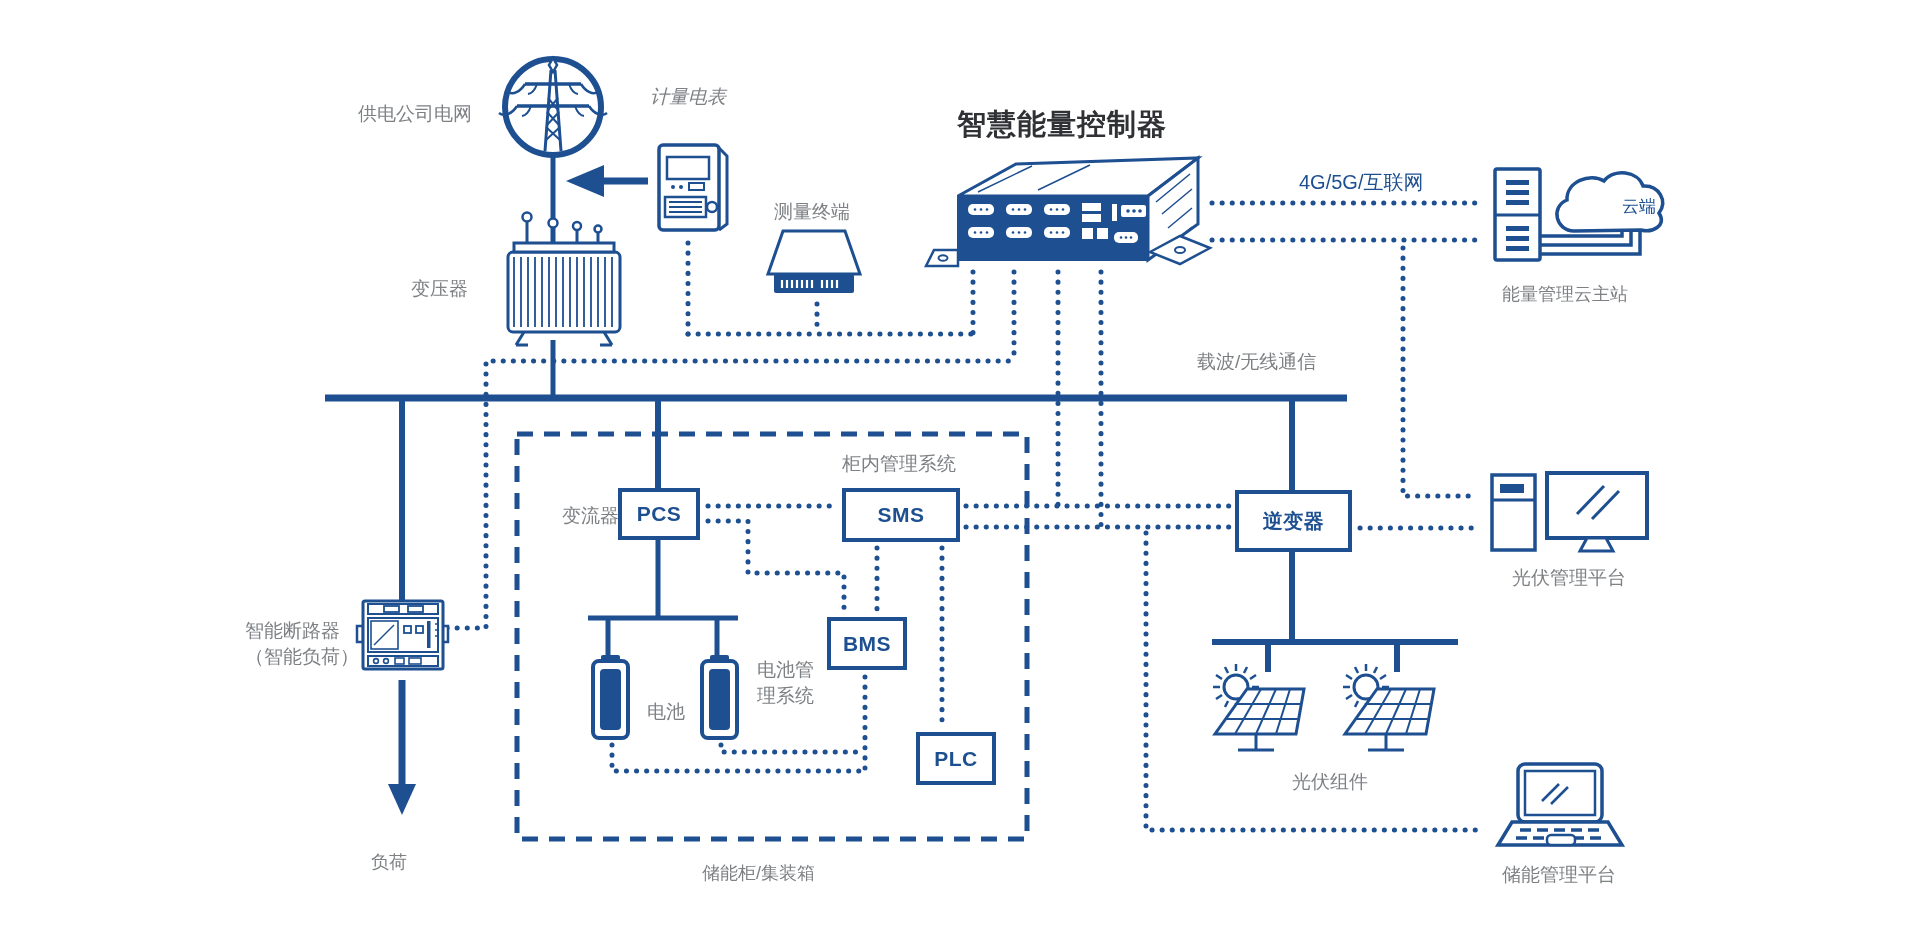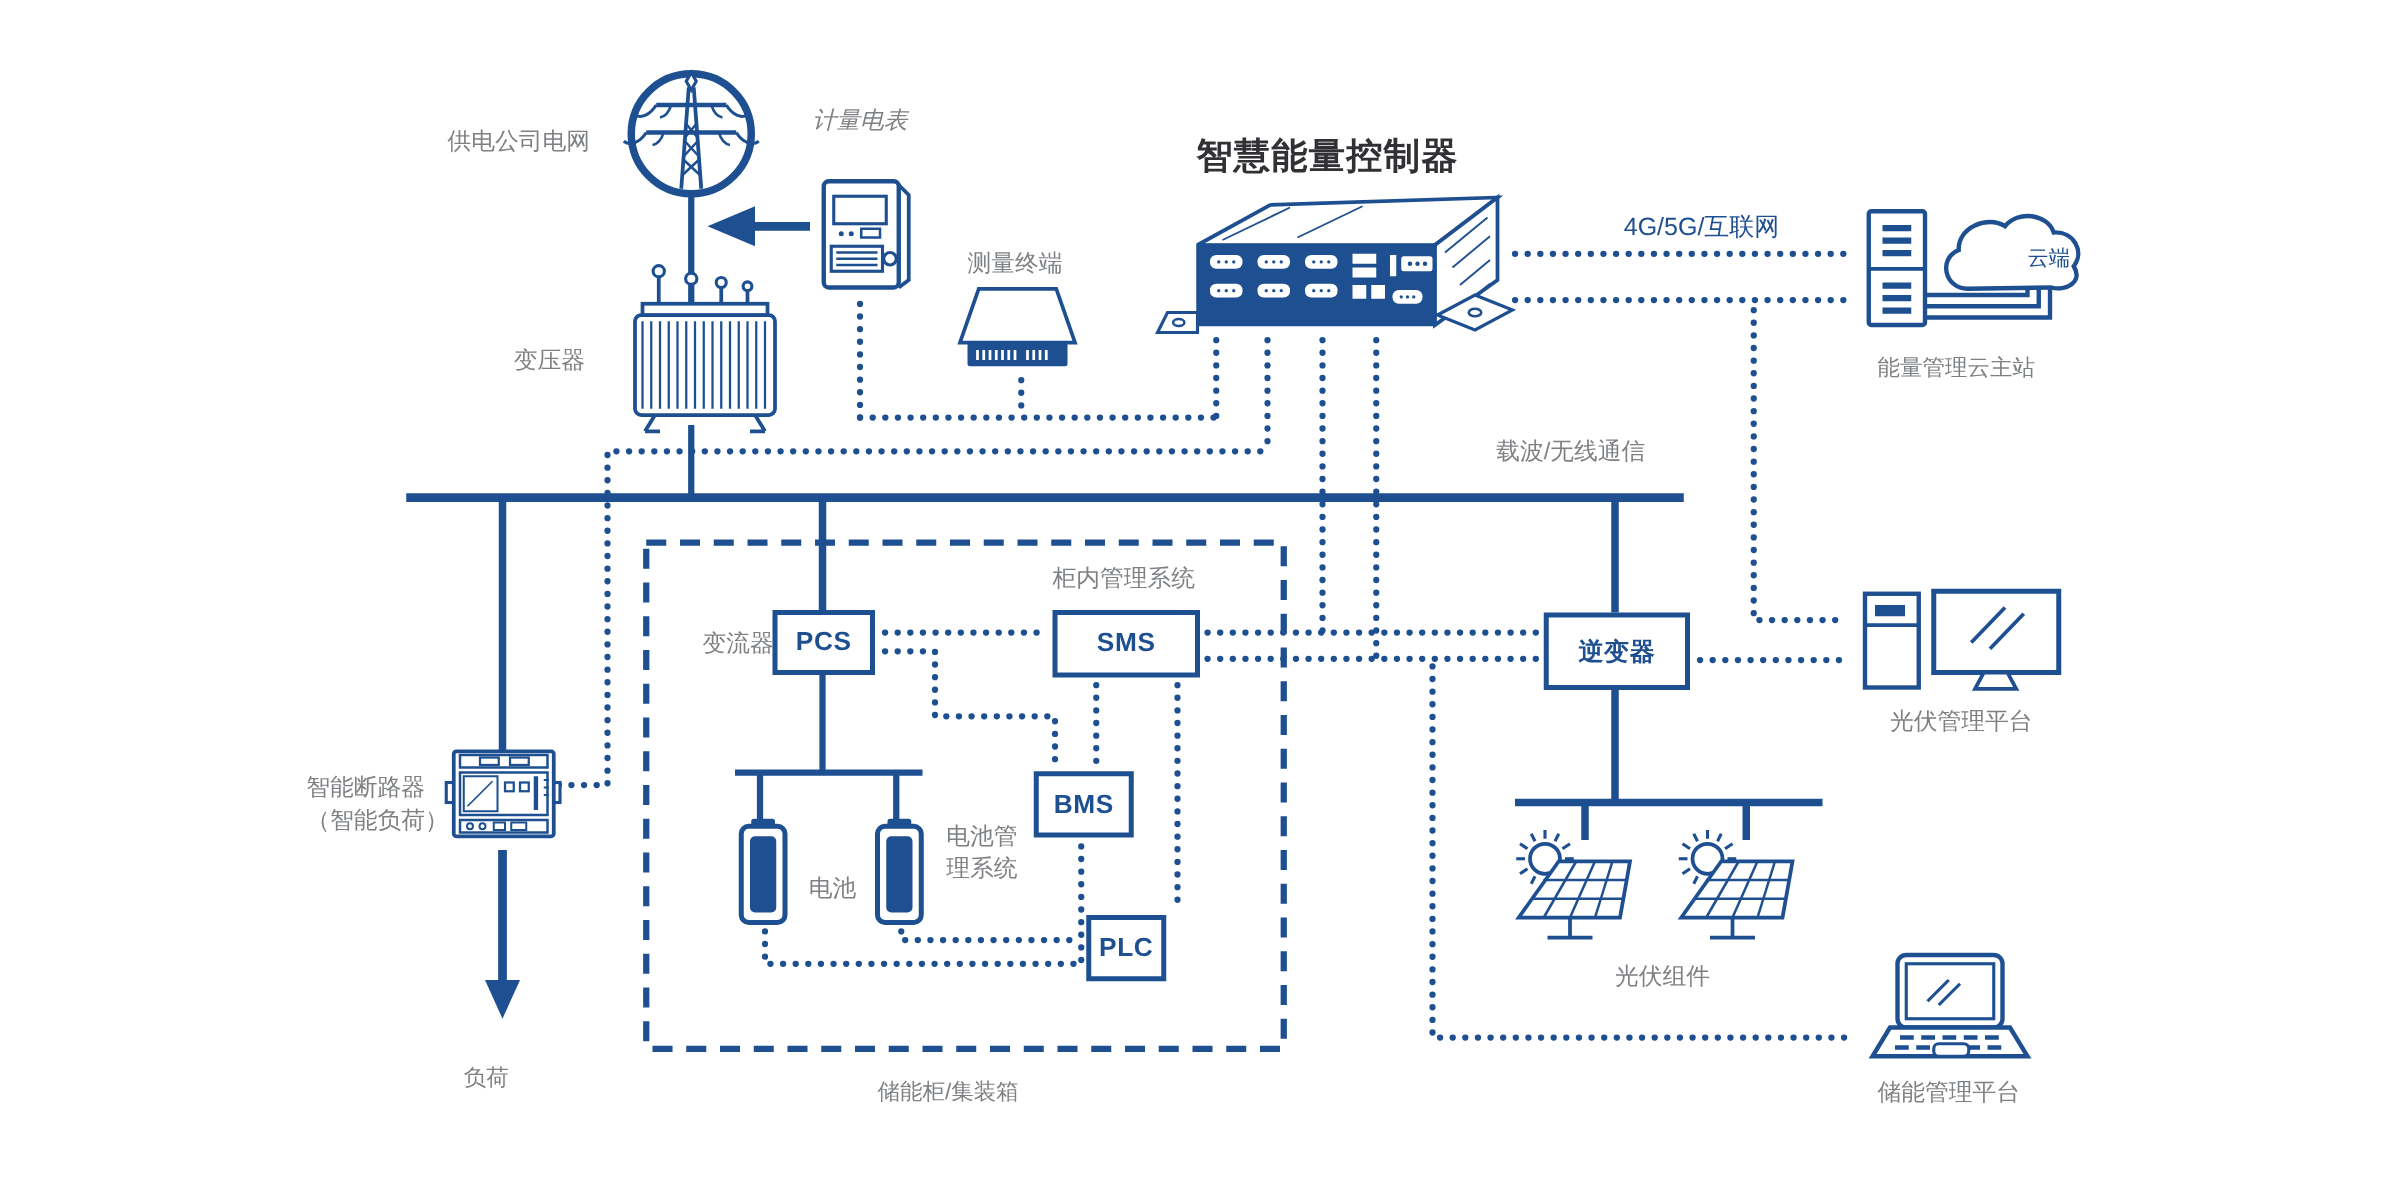--- a/index.html
+++ b/index.html
@@ -365,17 +365,17 @@
 <div class="lbl" style="left:1512px;top:566px;">光伏管理平台</div>
 
 <div class="lbl" style="left:1502px;top:863px;">储能管理平台</div>
 
 <div class="box" style="left:618px;top:488px;width:82px;height:52px;">PCS</div>
 
 <div class="box" style="left:842px;top:488px;width:118px;height:54px;">SMS</div>
 
 <div class="box" style="left:827px;top:617px;width:80px;height:53px;">BMS</div>
 
-<div class="box" style="left:869px;top:732px;width:64px;height:53px;">PLC</div>
+<div class="box" style="left:916px;top:732px;width:80px;height:53px;">PLC</div>
 
 <div class="box bold" style="left:1235px;top:490px;width:117px;height:62px;">逆变器</div>
 
 </div>
 
 </body></html>

